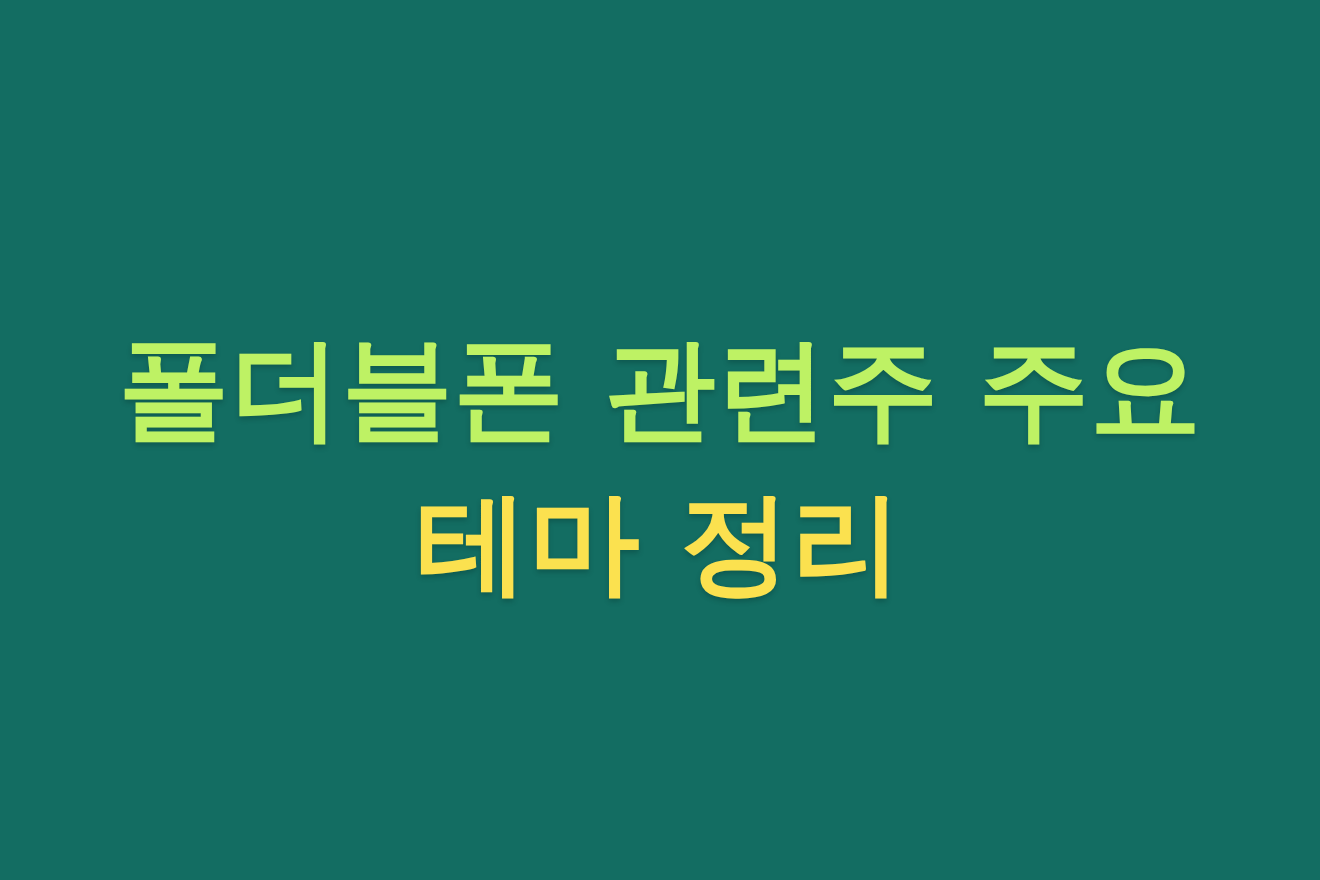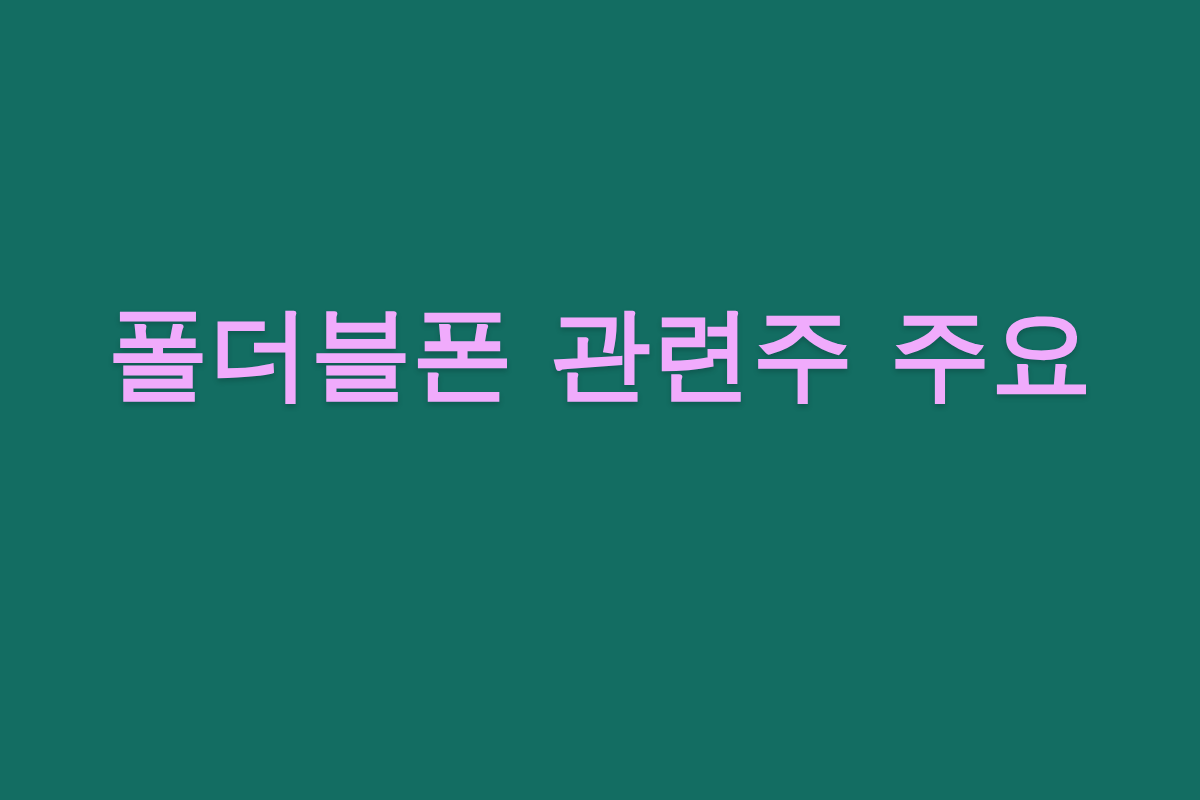--- a/index.html
+++ b/index.html
@@ -59,18 +59,19 @@
     font-size: 101px;
   }
 </style>
 </head>
 <body style="background: rgb(19, 109, 98);">
 
 <div class="poster" style="background: rgb(19, 109, 98);">
 
   <div class="headline-block">
 
-    <span class="headline-line headline-line--one" style="color: #f0abfc;">폴더블폰 관련주 주요</span>
+    <span class="headline-line headline-line--one" style="color: #bef264;">폴더블폰 관련주 주요</span>
 
+    <span class="headline-line headline-line--two" style="color: rgb(251, 225, 79);">테마 정리</span>
 
   </div>
 
 </div>
 
 </body></html>

